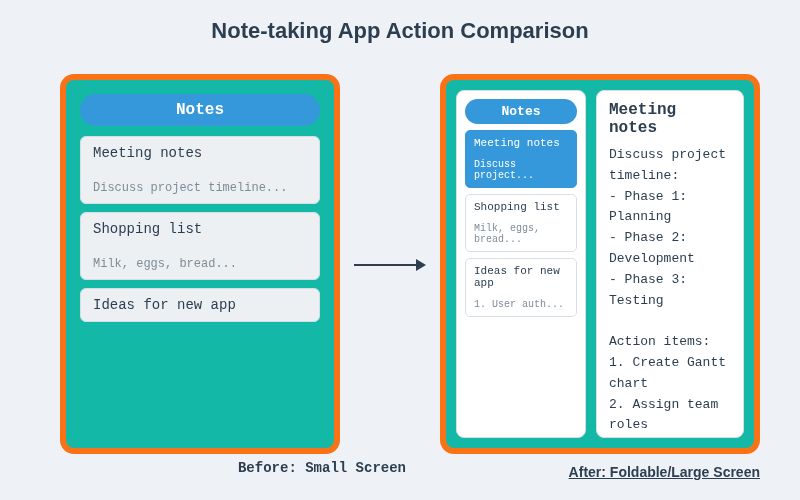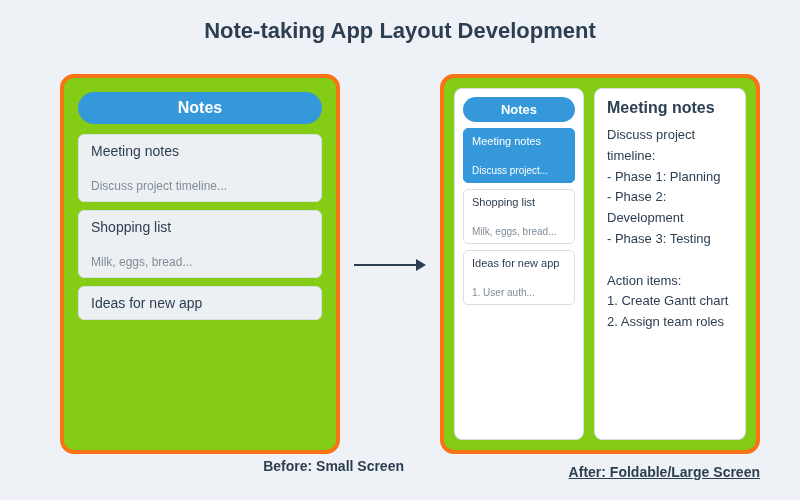--- a/index.html
+++ b/index.html
@@ -19,23 +19,24 @@
   }
   .stage {
     position: relative;
     width: 800px;
     height: 460px;
   }
 
   
   .device {
     position: absolute;
-    background: #84cc16;
-    border: 4px solid #f97316;
+    background: #14b8a6;
+    border: 6px solid #f97316;
     border-radius: 14px;
+    font-family: Liberation Mono, monospace;
   }
   .device.small {
     left: 60px; top: 30px;
     width: 280px; height: 380px;
   }
   .device.large {
     left: 440px; top: 30px;
     width: 320px; height: 380px;
   }
 
@@ -83,21 +84,21 @@
     border: 1px solid #d7dee5;
     border-radius: 5px;
     padding: 6px 8px;
     background: #fff;
   }
   .mini-card.selected {
     background: #3498db;
     border-color: #3498db;
   }
   .mini-card .t1 { font-size: 11px; color: #2c3e50; }
-  .mini-card .t2 { font-size: 10px; color: #7f8c98; margin-top: 18px; }
+  .mini-card .t2 { font-size: 10px; color: #7f8c98; margin-top: 10px; }
   .mini-card.selected .t1, .mini-card.selected .t2 { color: #fff; }
 
   .pane.list .pill-header {
     margin: 8px 8px 4px 8px;
     padding: 5px 0;
   }
 
   .detail h3 {
     font-size: 16px;
     font-weight: 700;
@@ -136,21 +137,21 @@
     font-weight: 700;
     text-align: right;
     color: #2c3e50;
   }
   .caption.left { left: 60px; width: 280px; top: 380px; }
   .caption.right { left: 440px; width: 320px; top: 420px; text-decoration: underline; }
 </style>
 </head>
 <body>
 
-<div class="title">Note-taking App Layout Development</div>
+<div class="title">Note-taking App Action Comparison</div>
 
 <div class="stage">
 
   <div class="device small">
     <div class="pill-header">Notes</div>
 
     <div class="note-card">
       <div class="note-title">Meeting notes</div>
       <div class="note-preview">Discuss project timeline...</div>
     </div>

